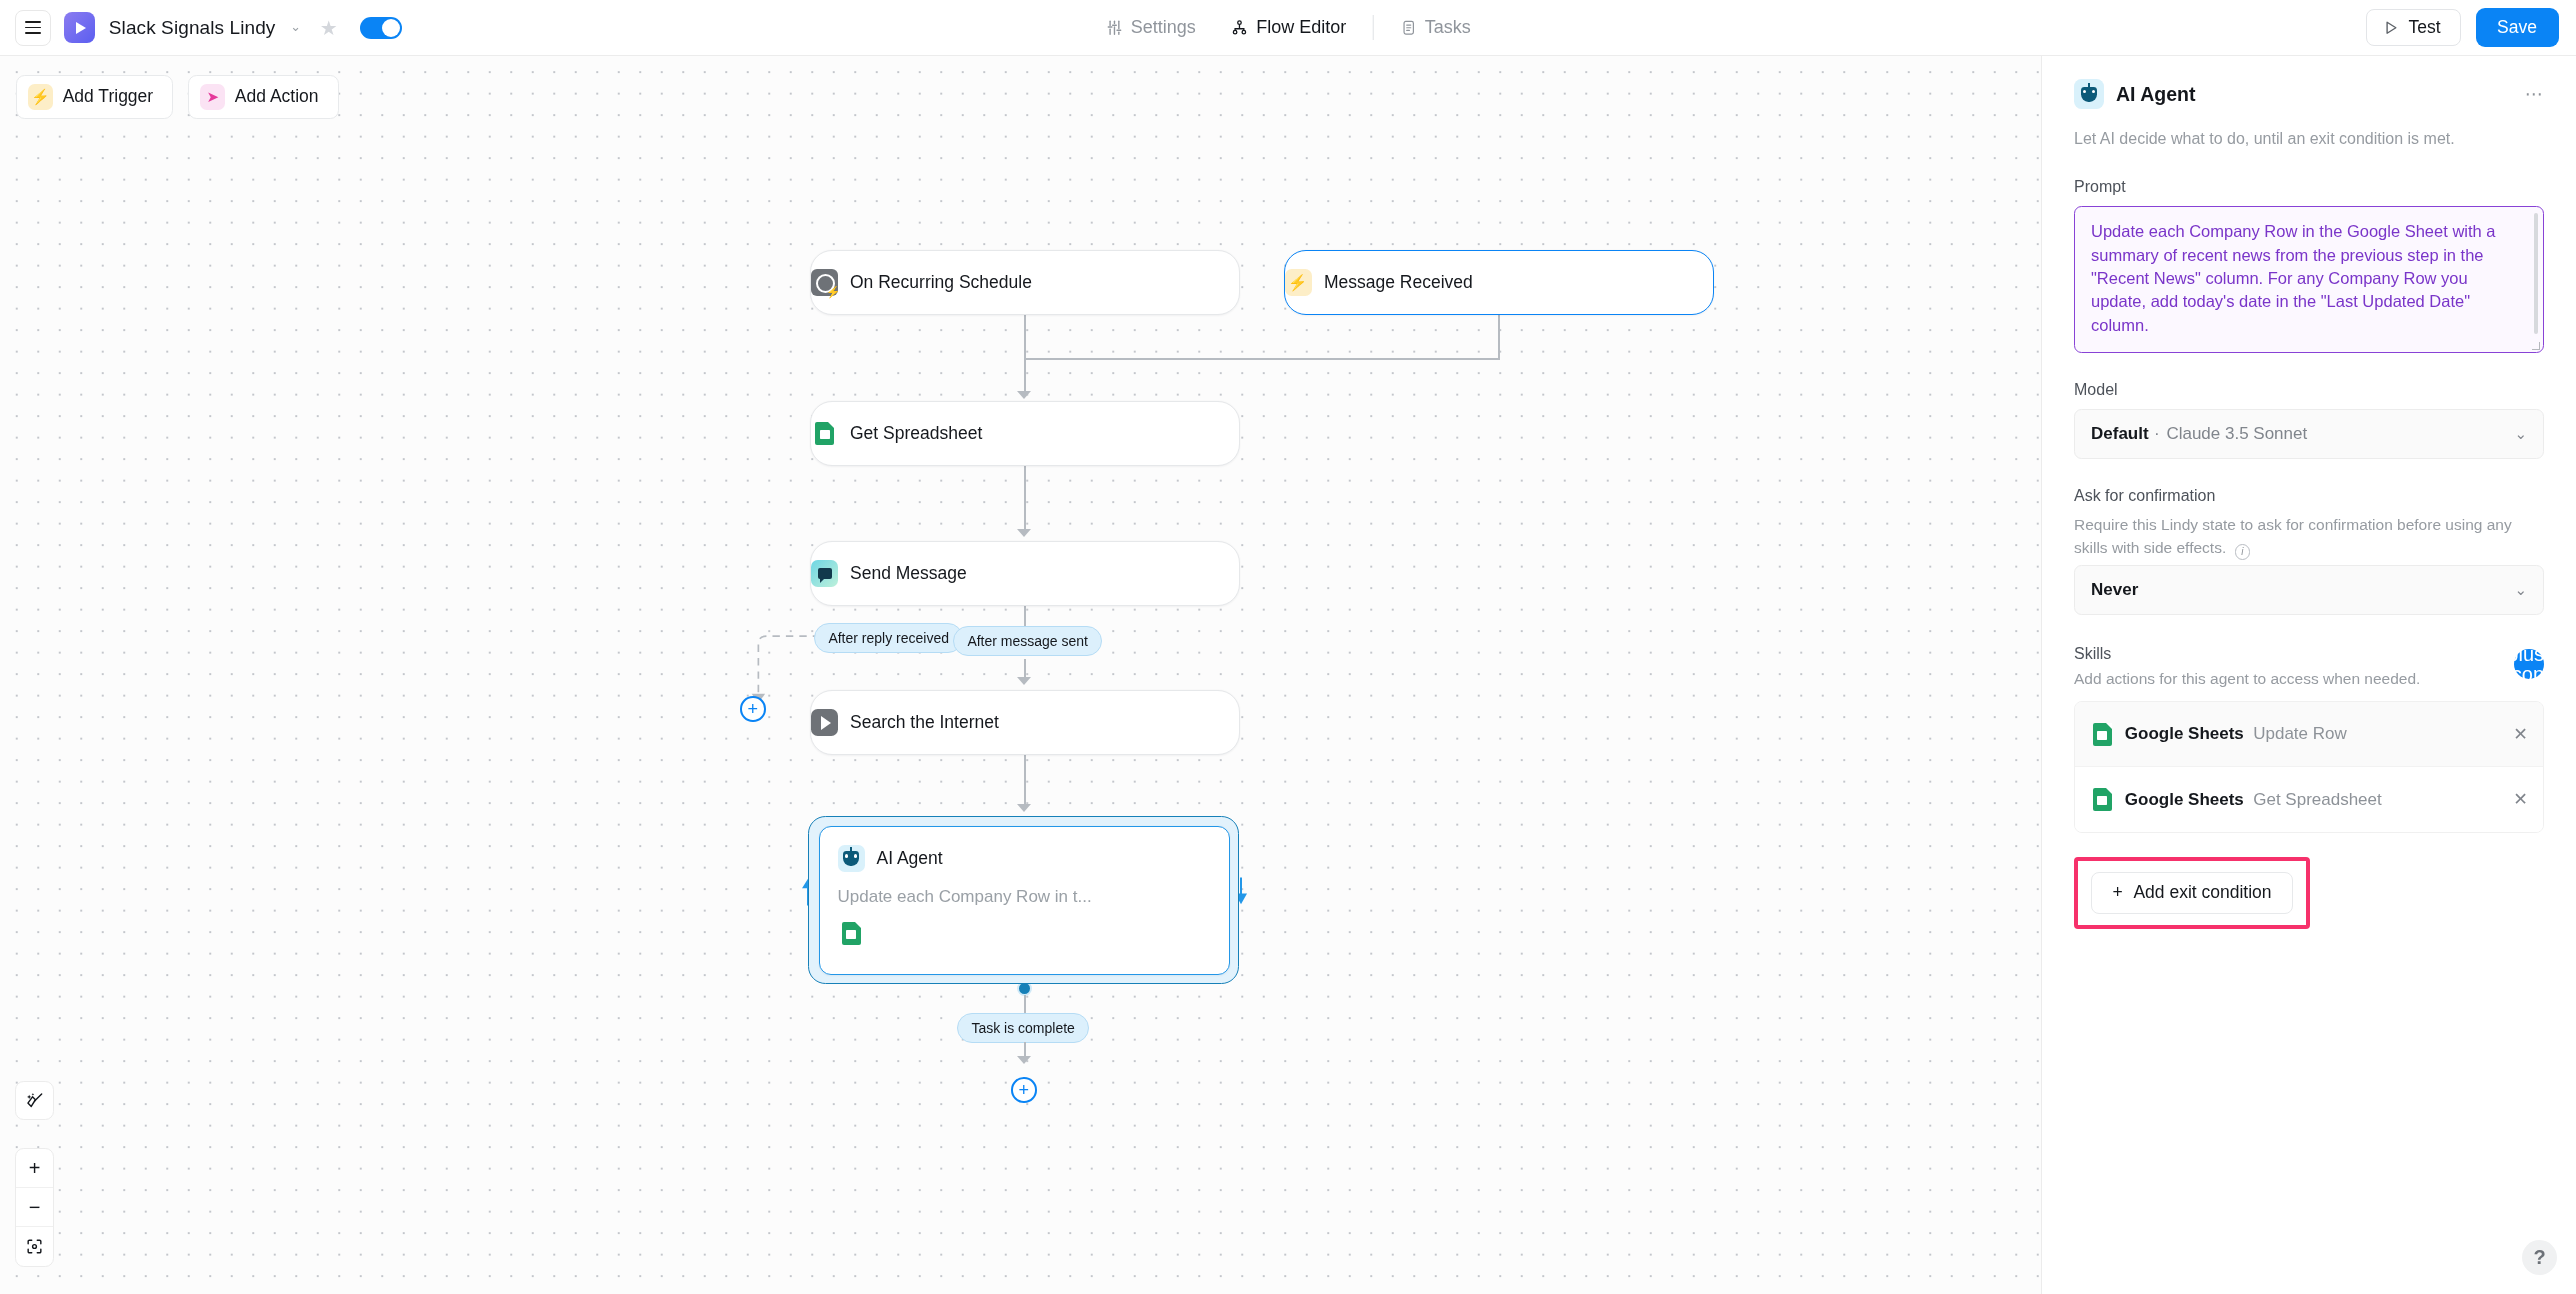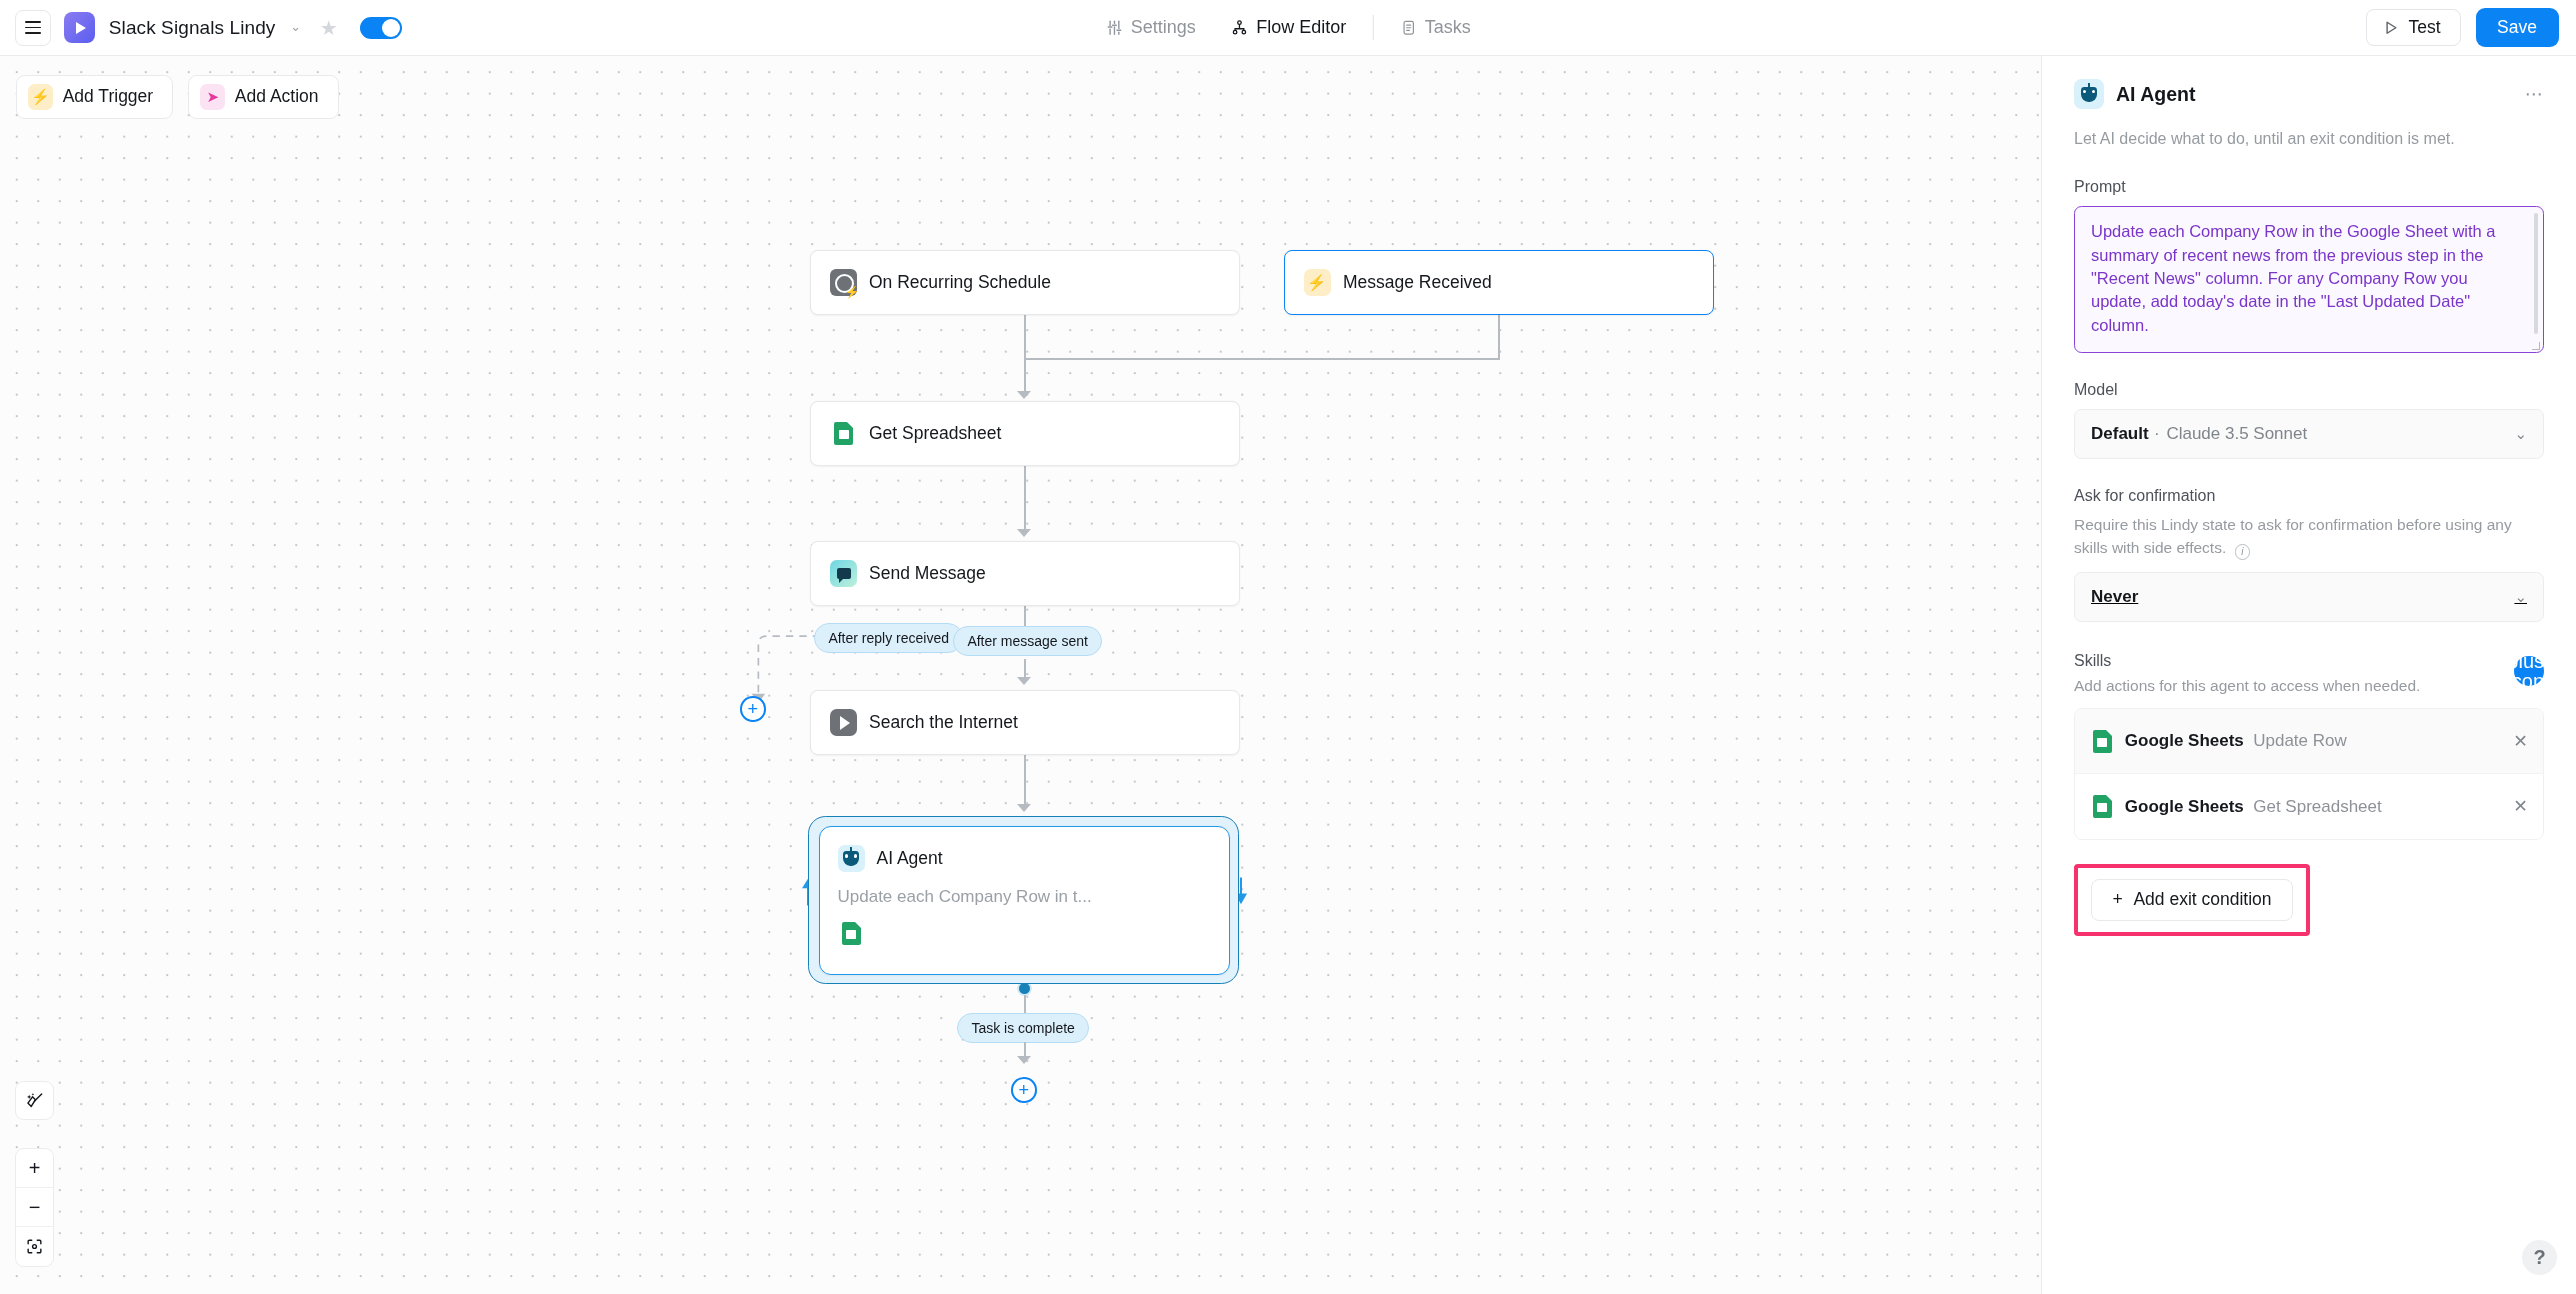--- a/index.html
+++ b/index.html
@@ -84,22 +84,22 @@
     background: #fff; border: 0.7px solid #e8eaec; border-radius: 8.7px;
     padding: 8px 19px 8px 10.8px; font-size: 17.5px; color: #15181d; cursor: pointer;
   }
   .tool-ic { width: 25.5px; height: 25.5px; border-radius: 6.7px; display:flex; align-items:center; justify-content:center; font-size: 15px; }
   .ic-trigger { background: #fdeec7; color: #f5a623; }
   .ic-action  { background: #fbe3f4; color: #e5399b; }
 
   
   .node {
     position: absolute; background: #fff; border: 0.7px solid #e6e8ea;
-    border-radius: 8px; box-shadow: 0 0.7px 2px rgba(16,24,40,.05);
-    display: flex; align-items: center; padding-left: 19px;
+    border-radius: 22px; box-shadow: 0 0.7px 2px rgba(16,24,40,.05);
+    display: flex; align-items: center; 
   }
   .node-title { font-size: 17.5px; color: #15181d; white-space: nowrap; }
   .node-ic {
     width: 27px; height: 27px; border-radius: 6.7px; margin-right: 12px;
     display: flex; align-items: center; justify-content: center; flex: none;
     font-size: 15px; position: relative;
   }
   .ic-clock { background: #6e7277; color: #fff; border-radius: 6px; }
   .ic-clock::before {
     content: ""; position: absolute; width: 15px; height: 15px; border-radius: 50%;
@@ -494,21 +494,21 @@
       <span class="sel-muted">·</span>
       <span class="sel-muted" style="margin-left:6.7px;">Claude 3.5 Sonnet</span>
       <span class="sel-chev">⌄</span>
     </div>
 
     <div class="field-label">Ask for confirmation</div>
     <div class="sub-desc">
       <span>Require this Lindy state to ask for confirmation before using any skills with side effects.</span>
       <span class="info-i">i</span>
     </div>
-    <div class="select-box" style="margin-top:12px;text-decoration:underline;">
+    <div class="select-box" style="margin-top:5px;">
       <span class="sel-strong">Never</span>
       <span class="sel-chev">⌄</span>
     </div>
 
     <div class="skills-head">
       <div>
         <div class="field-label" style="margin-top:0;margin-bottom:5.4px;">Skills</div>
         <div class="sub-desc" style="margin-top:0;">Add actions for this agent to access when needed.</div>
       </div>
       <div class="skills-add">plus-icon</div>

